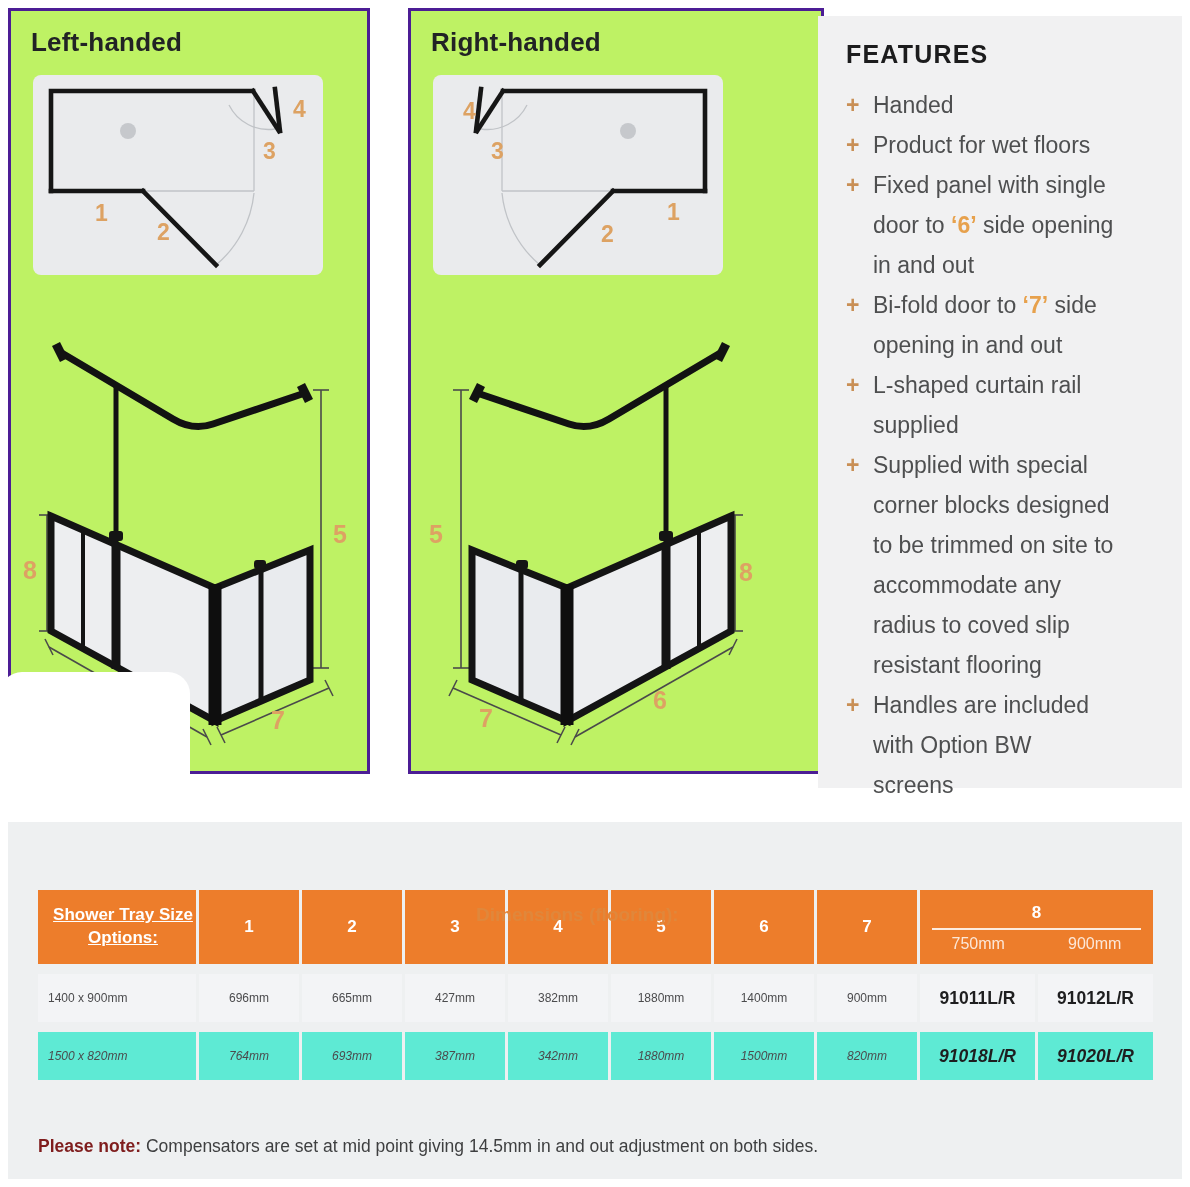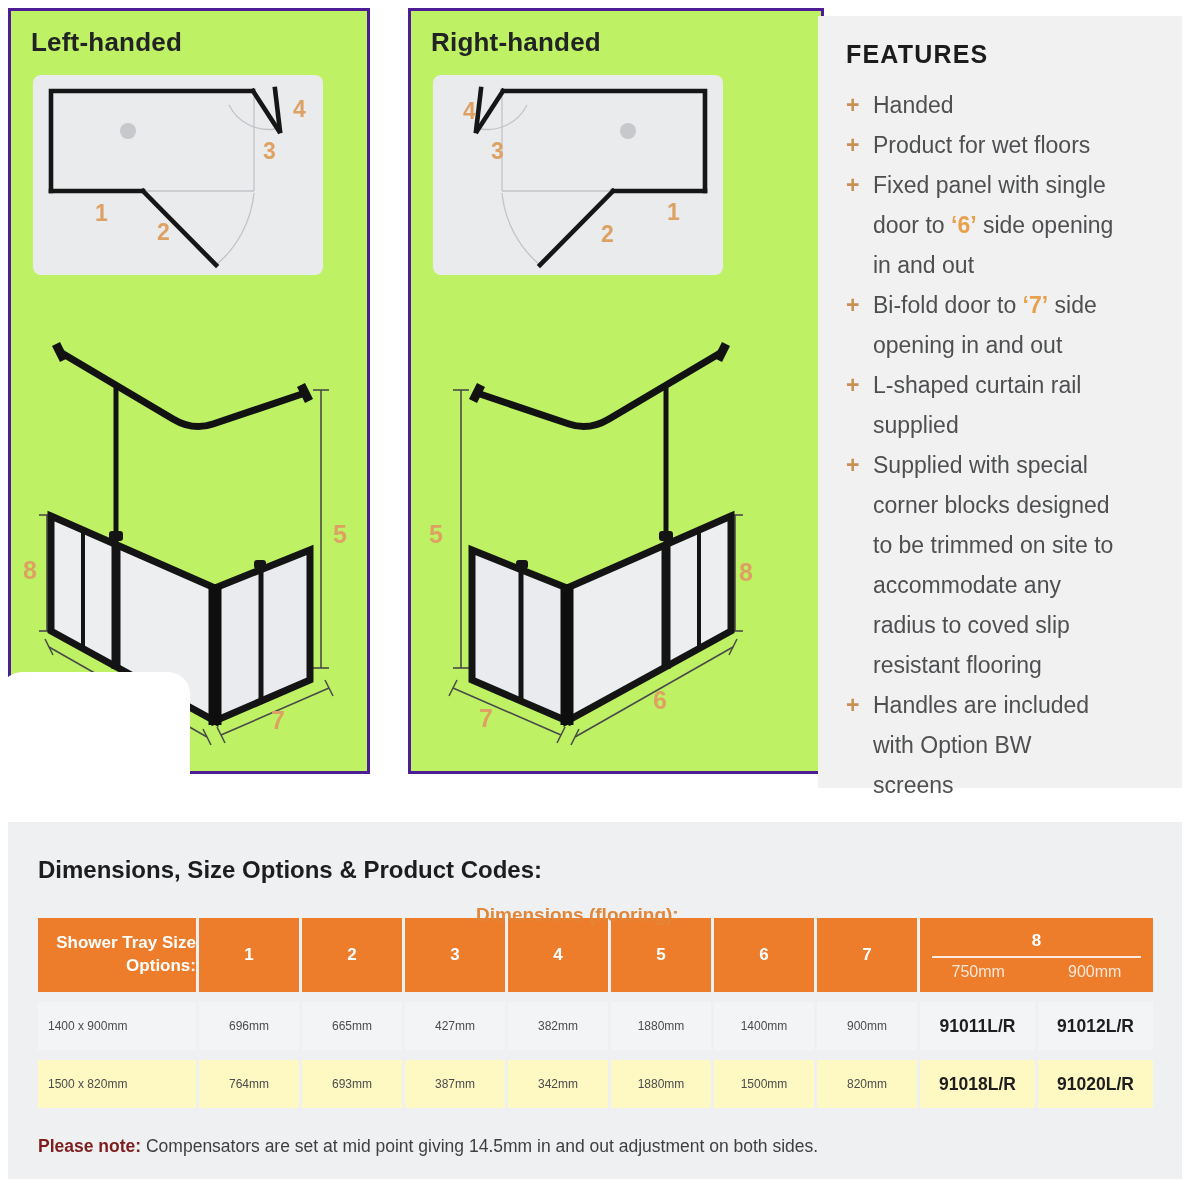--- a/index.html
+++ b/index.html
@@ -35,31 +35,31 @@
   
   .bottom { position:absolute; left:8px; top:822px; width:1174px; height:357px;
             background:#eef0f1; box-sizing:border-box; padding:34px 0 0 30px; }
   .bottom .btitle { margin:0; font-size:24px; font-weight:700; color:#1d1d1e; }
   .dims-label { position:absolute; left:468px; top:82px; font-size:19px;
                 font-weight:700; color:#e0873b; }
 
   table.specs { border-collapse:separate; border-spacing:3px 10px; margin:24px 0 0 -3px; }
   .specs th { background:#ed7d2b; color:#ffffff; font-size:17px; font-weight:700;
               height:74px; text-align:center; vertical-align:middle; padding:0; }
-  .specs th.tray { text-align:right; padding-left:12px; line-height:1.35; width:146px; }
+  .specs th.tray { text-align:center; padding-left:12px; line-height:1.35; width:146px;text-decoration:underline; }
   .specs col.c-dim { width:100px; }
   .specs col.c-code { width:115px; }
   .g8 .lbl { padding-top:2px; }
   .g8 .line { height:2px; background:rgba(255,255,255,.85); margin:5px 12px 5px; }
   .g8 .subs { display:flex;text-align:center; }
   .g8 .subs span { flex:1; font-weight:400; color:rgba(255,255,255,.82); font-size:16px; }
   .specs td { height:46px; text-align:center; font-size:12px; color:#4b4b4d;
               vertical-align:middle; }
   tr.r1 td { background:#f3f4f6; }
-  tr.r2 td { background:#fef9c3; }
+  tr.r2 td { background:#5eead4;font-style:italic; }
   .specs td.size { text-align:left; padding-left:10px; }
   .specs td.code { font-weight:700; color:#1e1e1f; font-size:17.5px; }
 
   .note { position:absolute; left:30px; top:314px; font-size:17.5px; color:#3e3f40; }
   .note b { color:#7f1d1d; }
 </style>
 </head>
 <body>
 
 <div class="page">
@@ -209,21 +209,20 @@
       <li>
         <span class="plus">+</span><span>L-shaped curtain rail supplied</span></li>
       <li>
         <span class="plus">+</span><span>Supplied with special corner blocks designed to be trimmed on site to accommodate any radius to coved slip resistant flooring</span></li>
       <li>
         <span class="plus">+</span><span>Handles are included with Option BW screens</span></li>
     </ul>
   </aside>
 
   <section class="bottom">
-    <h2 class="btitle">Dimensions, Size Options &amp; Product Codes:</h2>
     <div class="dims-label">Dimensions (flooring):</div>
 
     <table class="specs">
       <colgroup>
         <col style="width:146px">
         <col class="c-dim">
           <col class="c-dim">
           <col class="c-dim">
           <col class="c-dim">
         <col class="c-dim">

